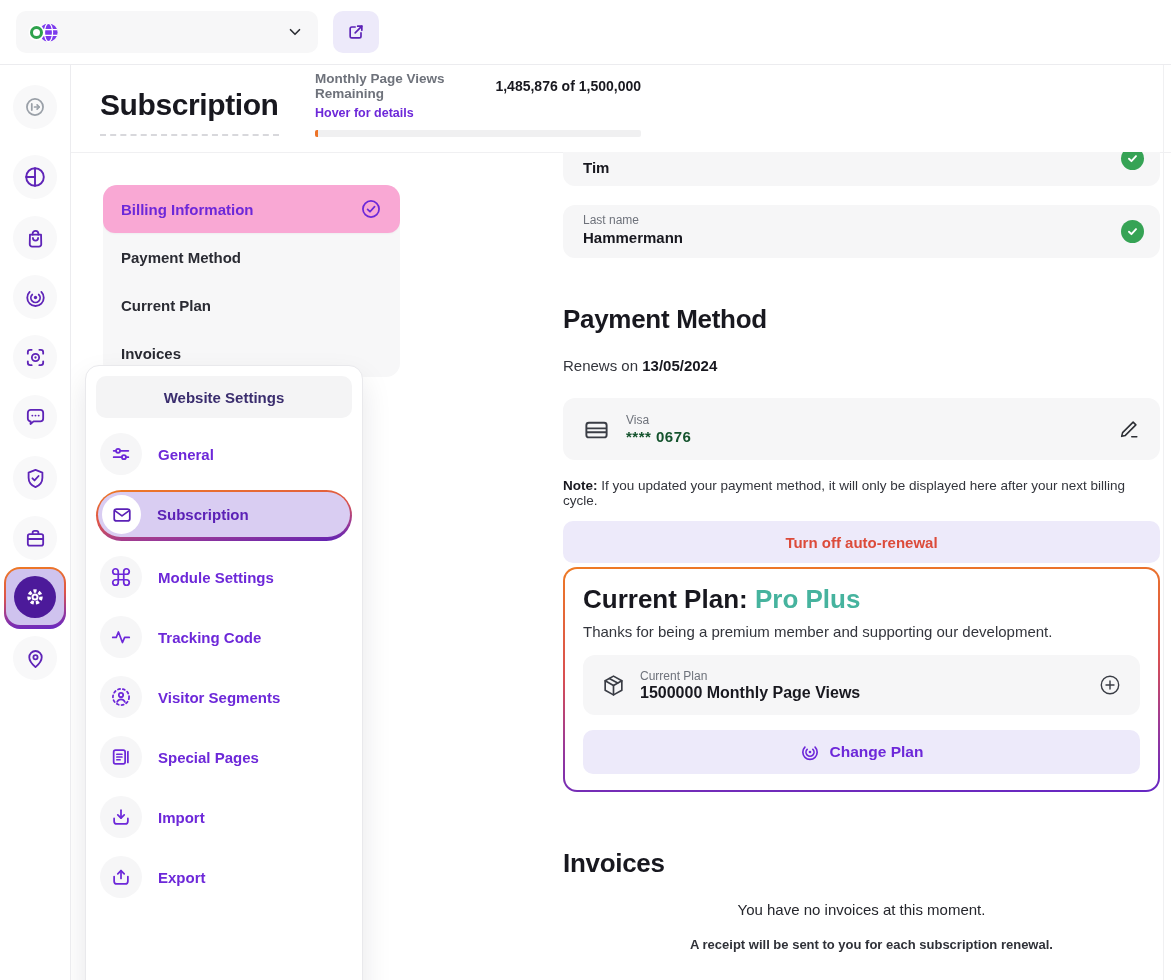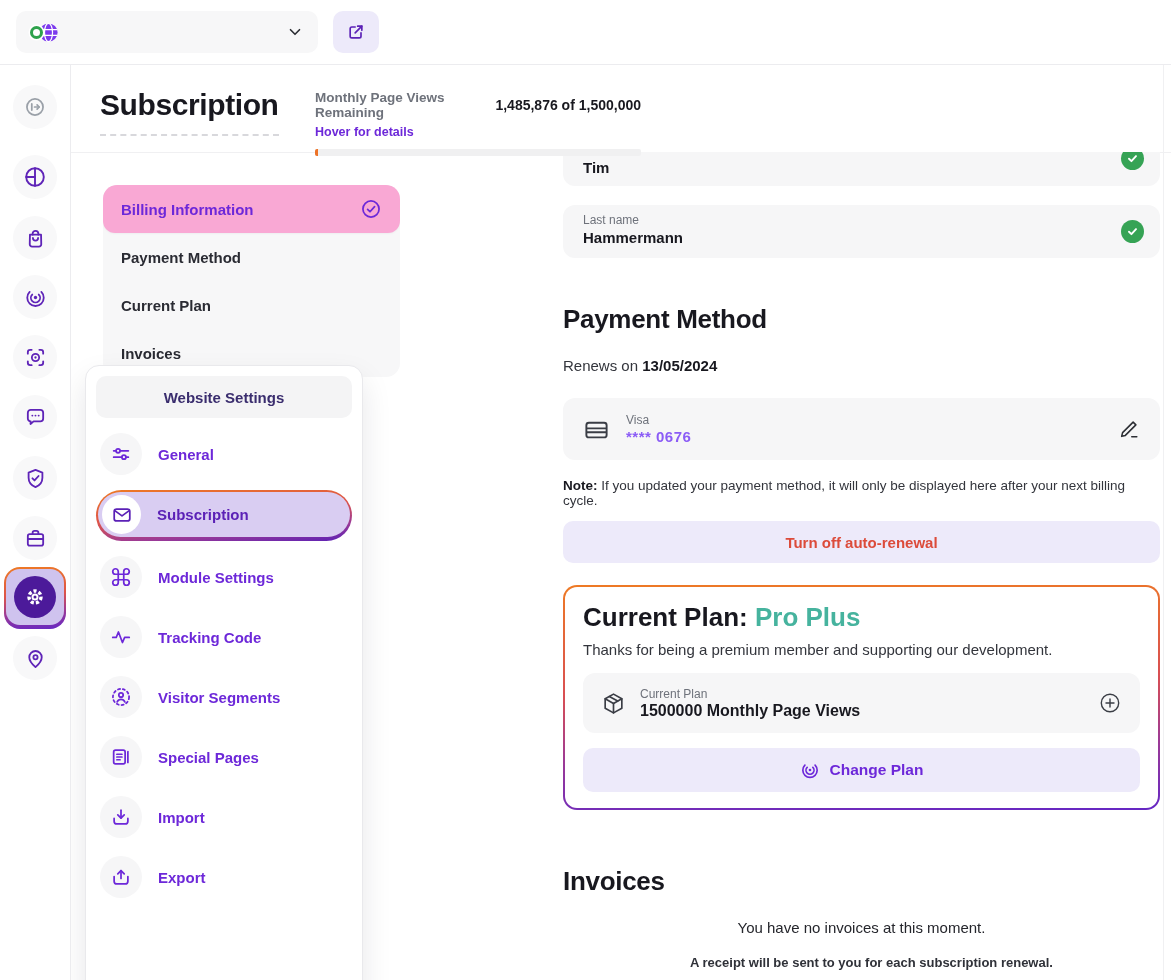--- a/index.html
+++ b/index.html
@@ -32,21 +32,21 @@
   .rail-active-wrap{position:absolute;left:4px;width:62px;height:62px;padding:2px 2px 4px 2px;border-radius:16px;
     background:linear-gradient(175deg,#ee7a24 0%,#dd5449 45%,#9c3a96 72%,#6527c4 100%);cursor:pointer;}
   .rail-active-inner{width:100%;height:100%;border-radius:14px;background:#cfc3ee;
     display:flex;align-items:center;justify-content:center;}
   .rail-active-circle{width:42px;height:42px;border-radius:50%;background:#4c1a9a;color:#fff;
     display:flex;align-items:center;justify-content:center;}
 
   
   .page-title{position:absolute;left:100px;top:88px;font-size:30px;font-weight:800;letter-spacing:-0.4px;
     color:#18181f;padding-bottom:12px;border-bottom:2px dashed #d8d8dc;z-index:5;}
-  .usage{position:absolute;left:315px;top:90px;width:326px;z-index:5;}
+  .usage{position:absolute;left:315px;top:71px;width:326px;z-index:5;}
   .usage-row{display:flex;justify-content:space-between;align-items:flex-start;}
   .usage-label{font-size:13.5px;font-weight:700;color:#6e727b;}
   .usage-link{font-size:12.5px;font-weight:700;color:#6d28d9;margin-top:5px;cursor:pointer;display:inline-block;}
   .usage-value{font-size:14px;font-weight:700;color:#18181f;margin-top:7px;white-space:nowrap;}
   .usage-bar{margin-top:9px;height:7px;background:#f0f0f1;border-radius:2px;overflow:hidden;position:relative;}
   .usage-fill{position:absolute;left:0;top:0;bottom:0;background:#ed7327;min-width:3px;}
   .content-divider{position:absolute;top:152px;left:71px;right:0;border-top:1px solid #f0f0f2;z-index:1;}
   .right-edge{position:absolute;top:65px;bottom:0;right:7px;width:1px;background:#f0f0f2;}
 
   
@@ -90,29 +90,29 @@
   h2.section{font-size:26px;font-weight:800;color:#18181f;letter-spacing:-0.3px;}
   .h-payment{margin-top:46px;}
   .renews{margin-top:22px;font-size:15px;color:#33353c;}
   .renews b{color:#18181f;}
 
   .card-row{margin-top:24px;height:62px;background:#f6f6f7;border-radius:12px;display:flex;
     align-items:center;padding:0 20px;gap:16px;}
   .card-row .cc-icon{color:#3a3d45;flex:0 0 auto;}
   .card-meta{flex:1;}
   .card-brand{font-size:12px;color:#6e727b;}
-  .card-number{font-size:15px;font-weight:700;color:#8b5cf6;margin-top:1px;letter-spacing:0.5px;}
+  .card-number{font-size:15px;font-weight:700;color:#14532d;margin-top:1px;letter-spacing:0.5px;}
   .edit-icon{color:#2c2e34;cursor:pointer;}
 
   .note{margin-top:18px;font-size:13.5px;color:#33353c;}
   .note b{color:#18181f;}
   .renew-btn{margin-top:13px;width:100%;height:42px;border:none;border-radius:10px;background:#edeafa;
     color:#dc4b3a;font-size:15px;font-weight:700;font-family:inherit;cursor:pointer;}
 
-  .plan-wrap{margin-top:22px;padding:2px;border-radius:14px;
+  .plan-wrap{margin-top:4px;padding:2px;border-radius:14px;
     background:linear-gradient(178deg,#ee7a24 0%,#d94f52 45%,#9c3a96 72%,#6527c4 100%);}
   .plan-box{background:#fff;border-radius:12px;padding:15px 18px 16px;}
   .plan-title{font-size:26px;font-weight:800;color:#18181f;}
   .plan-title .plan-name{color:#46b39e;}
   .plan-sub{margin-top:8px;font-size:15px;color:#33353c;}
   .plan-card{margin-top:15px;height:60px;background:#f6f6f7;border-radius:12px;display:flex;
     align-items:center;padding:0 18px;gap:14px;}
   .plan-card .cube-icon{color:#3a3d45;flex:0 0 auto;}
   .plan-card-meta{flex:1;}
   .plan-card-label{font-size:12px;color:#6e727b;}

